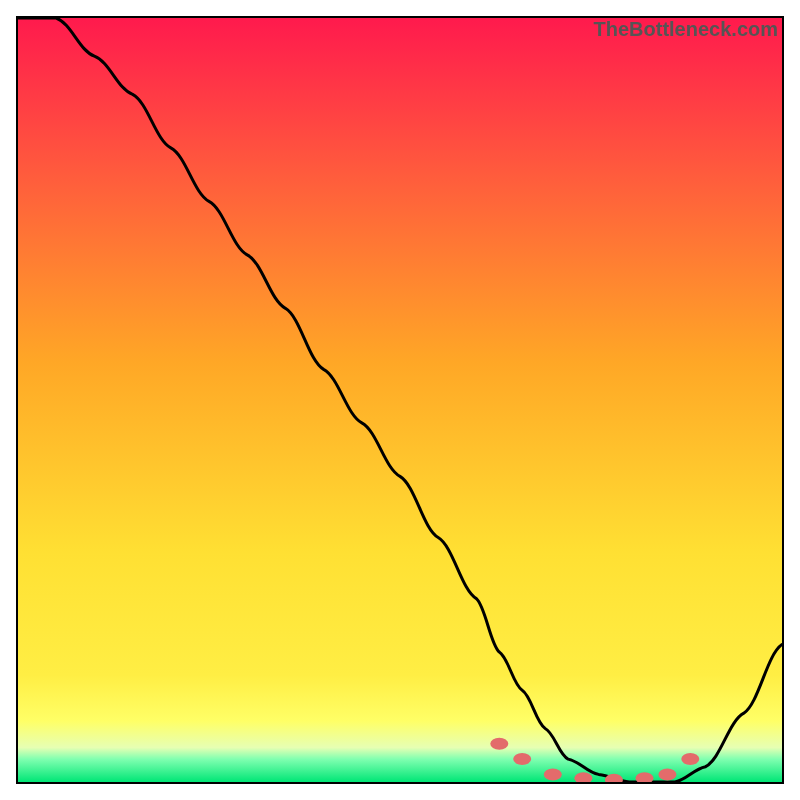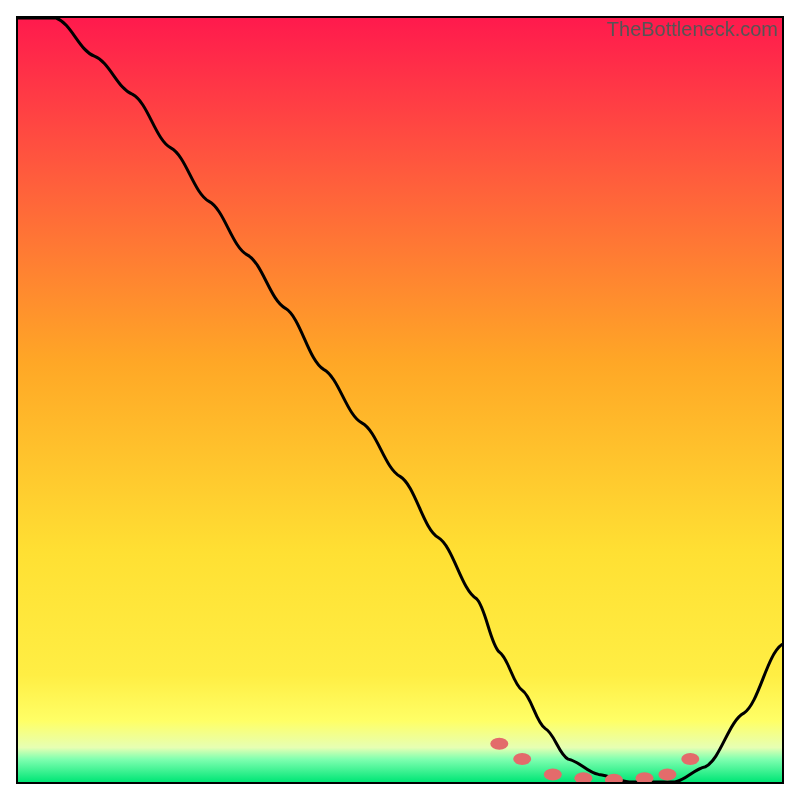--- a/index.html
+++ b/index.html
@@ -29,20 +29,21 @@
     height: 100%;
   }
   .watermark {
     position: absolute;
     top: 0px;
     right: 4px;
     font-size: 20px;
     color: #555;
     user-select: none;
     white-space: nowrap;
+    font-weight: bold;
   }
   svg.curve {
     position: absolute;
     left: 0;
     top: 0;
     width: 100%;
     height: 100%;
   }
 </style>
 </head>

